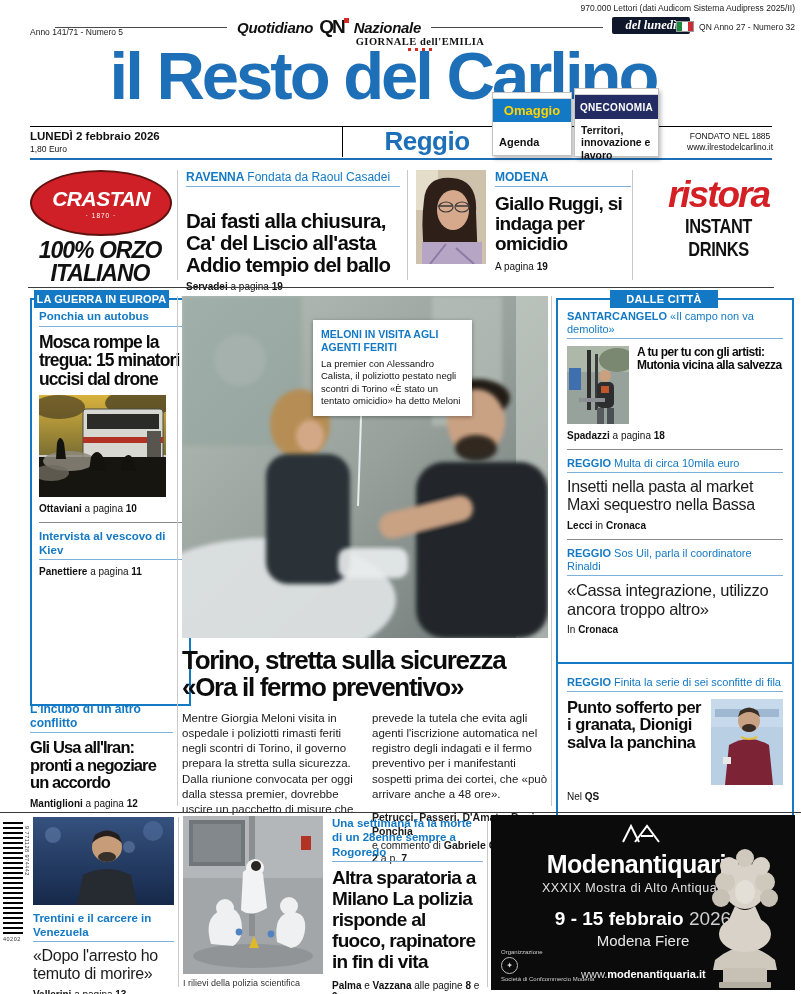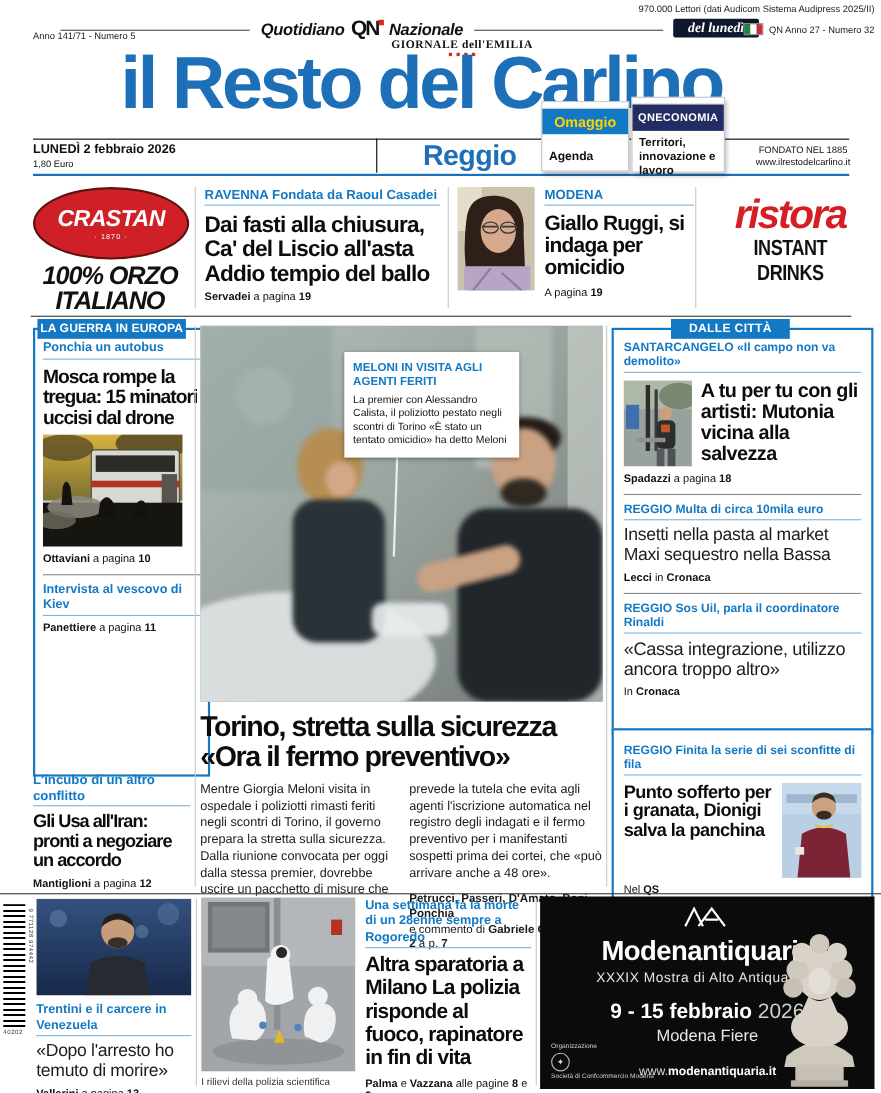--- a/index.html
+++ b/index.html
@@ -5,21 +5,21 @@
   html,body{margin:0;padding:0;background:#e9e9e9}
   .page{position:relative;width:801px;height:994px;margin:0 auto;background:#fff;
         font-family:"Liberation Sans",sans-serif;color:#111;overflow:hidden}
   .abs{position:absolute}
   .tiny{font-size:8.5px;color:#222}
   .rule{flex:1;border-top:1.5px solid #4a4a4a;height:0}
   .bb{font-weight:700}
   .byline{font-size:10px;margin-top:6px;color:#111}
   .kicker{font-size:12px;color:#1379c4;font-weight:700;border-bottom:1.5px solid #7db2de;
           padding-bottom:2px;line-height:1.18}
-  .kicker .reg{font-weight:700}
+  .kicker .reg{font-weight:400}
   .hl-b{font-weight:700;letter-spacing:-0.7px;line-height:1.06;color:#0c0c0c}
   .hl-l{font-weight:400;letter-spacing:-0.3px;line-height:1.13;color:#1c1c1c}
   .divider{border-top:1px solid #8a8a8a;margin:8px 0 7px}
   .vsep{position:absolute;width:1px;background:#c9c9c9}
   .bluebox{position:absolute;border:2px solid #1379c4;background:#fff}
   .tab{position:absolute;top:-10px;background:#1379c4;color:#fff;font-weight:700;
        font-size:11px;display:flex;align-items:center;justify-content:center;height:18px}
   .photo{position:relative;overflow:hidden;background:#ccc}
   .photo svg{display:block;width:100%;height:100%}
   
@@ -64,21 +64,21 @@
   #founded{top:131px;right:28px;text-align:center;font-size:8.5px;line-height:1.35}
   #blue-rule{top:158px;left:30px;width:742px;height:2px;background:#1d6fb8}
   
   #crastan{top:170px;left:30px;width:140px;text-align:center}
   .cr-oval{width:138px;height:62px;border-radius:50%;background:#cf2027;border:2px solid #5e120e;
      display:flex;flex-direction:column;align-items:center;justify-content:center;color:#fff}
   .cr-brand{font-style:italic;font-weight:700;font-size:21px;letter-spacing:-0.5px}
   .cr-year{font-size:6.5px;letter-spacing:1px;margin-top:1px}
   .cr-tag{font-style:italic;font-weight:700;font-size:23px;letter-spacing:-1px;line-height:.98;margin-top:3px}
   #ravenna{top:170px;left:186px;width:214px}
-  #ravenna .hl-b{font-size:20.5px;margin-top:7px}
+  #ravenna .hl-b{font-size:20.5px;margin-top:23px}
   #modena-photo{top:170px;left:416px;width:70px;height:94px}
   #modena{top:170px;left:495px;width:136px}
   #modena .hl-b{font-size:19px;margin-top:7px}
   #ristora{top:176px;left:642px;width:153px;text-align:center}
   .ri-brand{color:#d42025;font-style:italic;font-weight:700;font-size:37px;letter-spacing:-2px;line-height:1}
   .ri-sub{font-weight:700;font-size:20px;letter-spacing:-0.5px;transform:scaleX(.82);transform-origin:center;margin-top:2px}
   #strip-rule{top:287px;left:28px;width:746px;border-top:1px solid #3a3a3a}
   
   #war-box{left:30px;top:298px;width:143px;height:390px;padding:10px 7px 4px}
   #war-box .tab{left:2px;width:135px;letter-spacing:.1px}
@@ -96,21 +96,21 @@
   #lead-caption .cb{font-size:9.5px;line-height:1.28;margin-top:4px;color:#111}
   #lead-hl{font-size:26px;font-weight:700;letter-spacing:-1.3px;line-height:1.05;margin-top:9px;color:#0c0c0c}
   #lead-body{display:flex;gap:14px;margin-top:9px;font-size:11.5px;line-height:1.33;color:#1a1a1a}
   #lead-body .col{width:176px}
   #lead-byline{margin-top:9px;font-size:10.5px;line-height:1.3}
   #cities-box{left:556px;top:298px;width:216px;height:352px;padding:10px 9px 4px}
   #cities-box .tab{left:52px;width:108px;letter-spacing:.3px}
   .citk{font-size:11px}
   #sant-row{display:flex;gap:8px;margin-top:7px}
   #sant-photo{width:62px;height:78px;flex:none}
-  #sant-hl{font-size:18px;letter-spacing:-0.5px}
+  #sant-hl{font-size:12px;letter-spacing:-0.5px}
   #insetti-hl{font-size:16px;margin-top:5px}
   #cassa-hl{font-size:16.5px;margin-top:5px}
   #sport-box{left:556px;top:662px;width:216px;height:143px;padding:12px 9px 4px}
   #sport-row{display:flex;gap:8px;margin-top:7px}
   #sport-hl{font-size:16.5px;letter-spacing:-0.5px;flex:1}
   #sport-photo{width:72px;height:86px;flex:none}
   #bottom-rule{top:812px;left:0;width:801px;border-top:1px solid #3a3a3a}
   
   #barcode{left:3px;top:822px;width:20px;height:112px;
      background:repeating-linear-gradient(0deg,#000 0 2px,#fff 2px 5px)}

